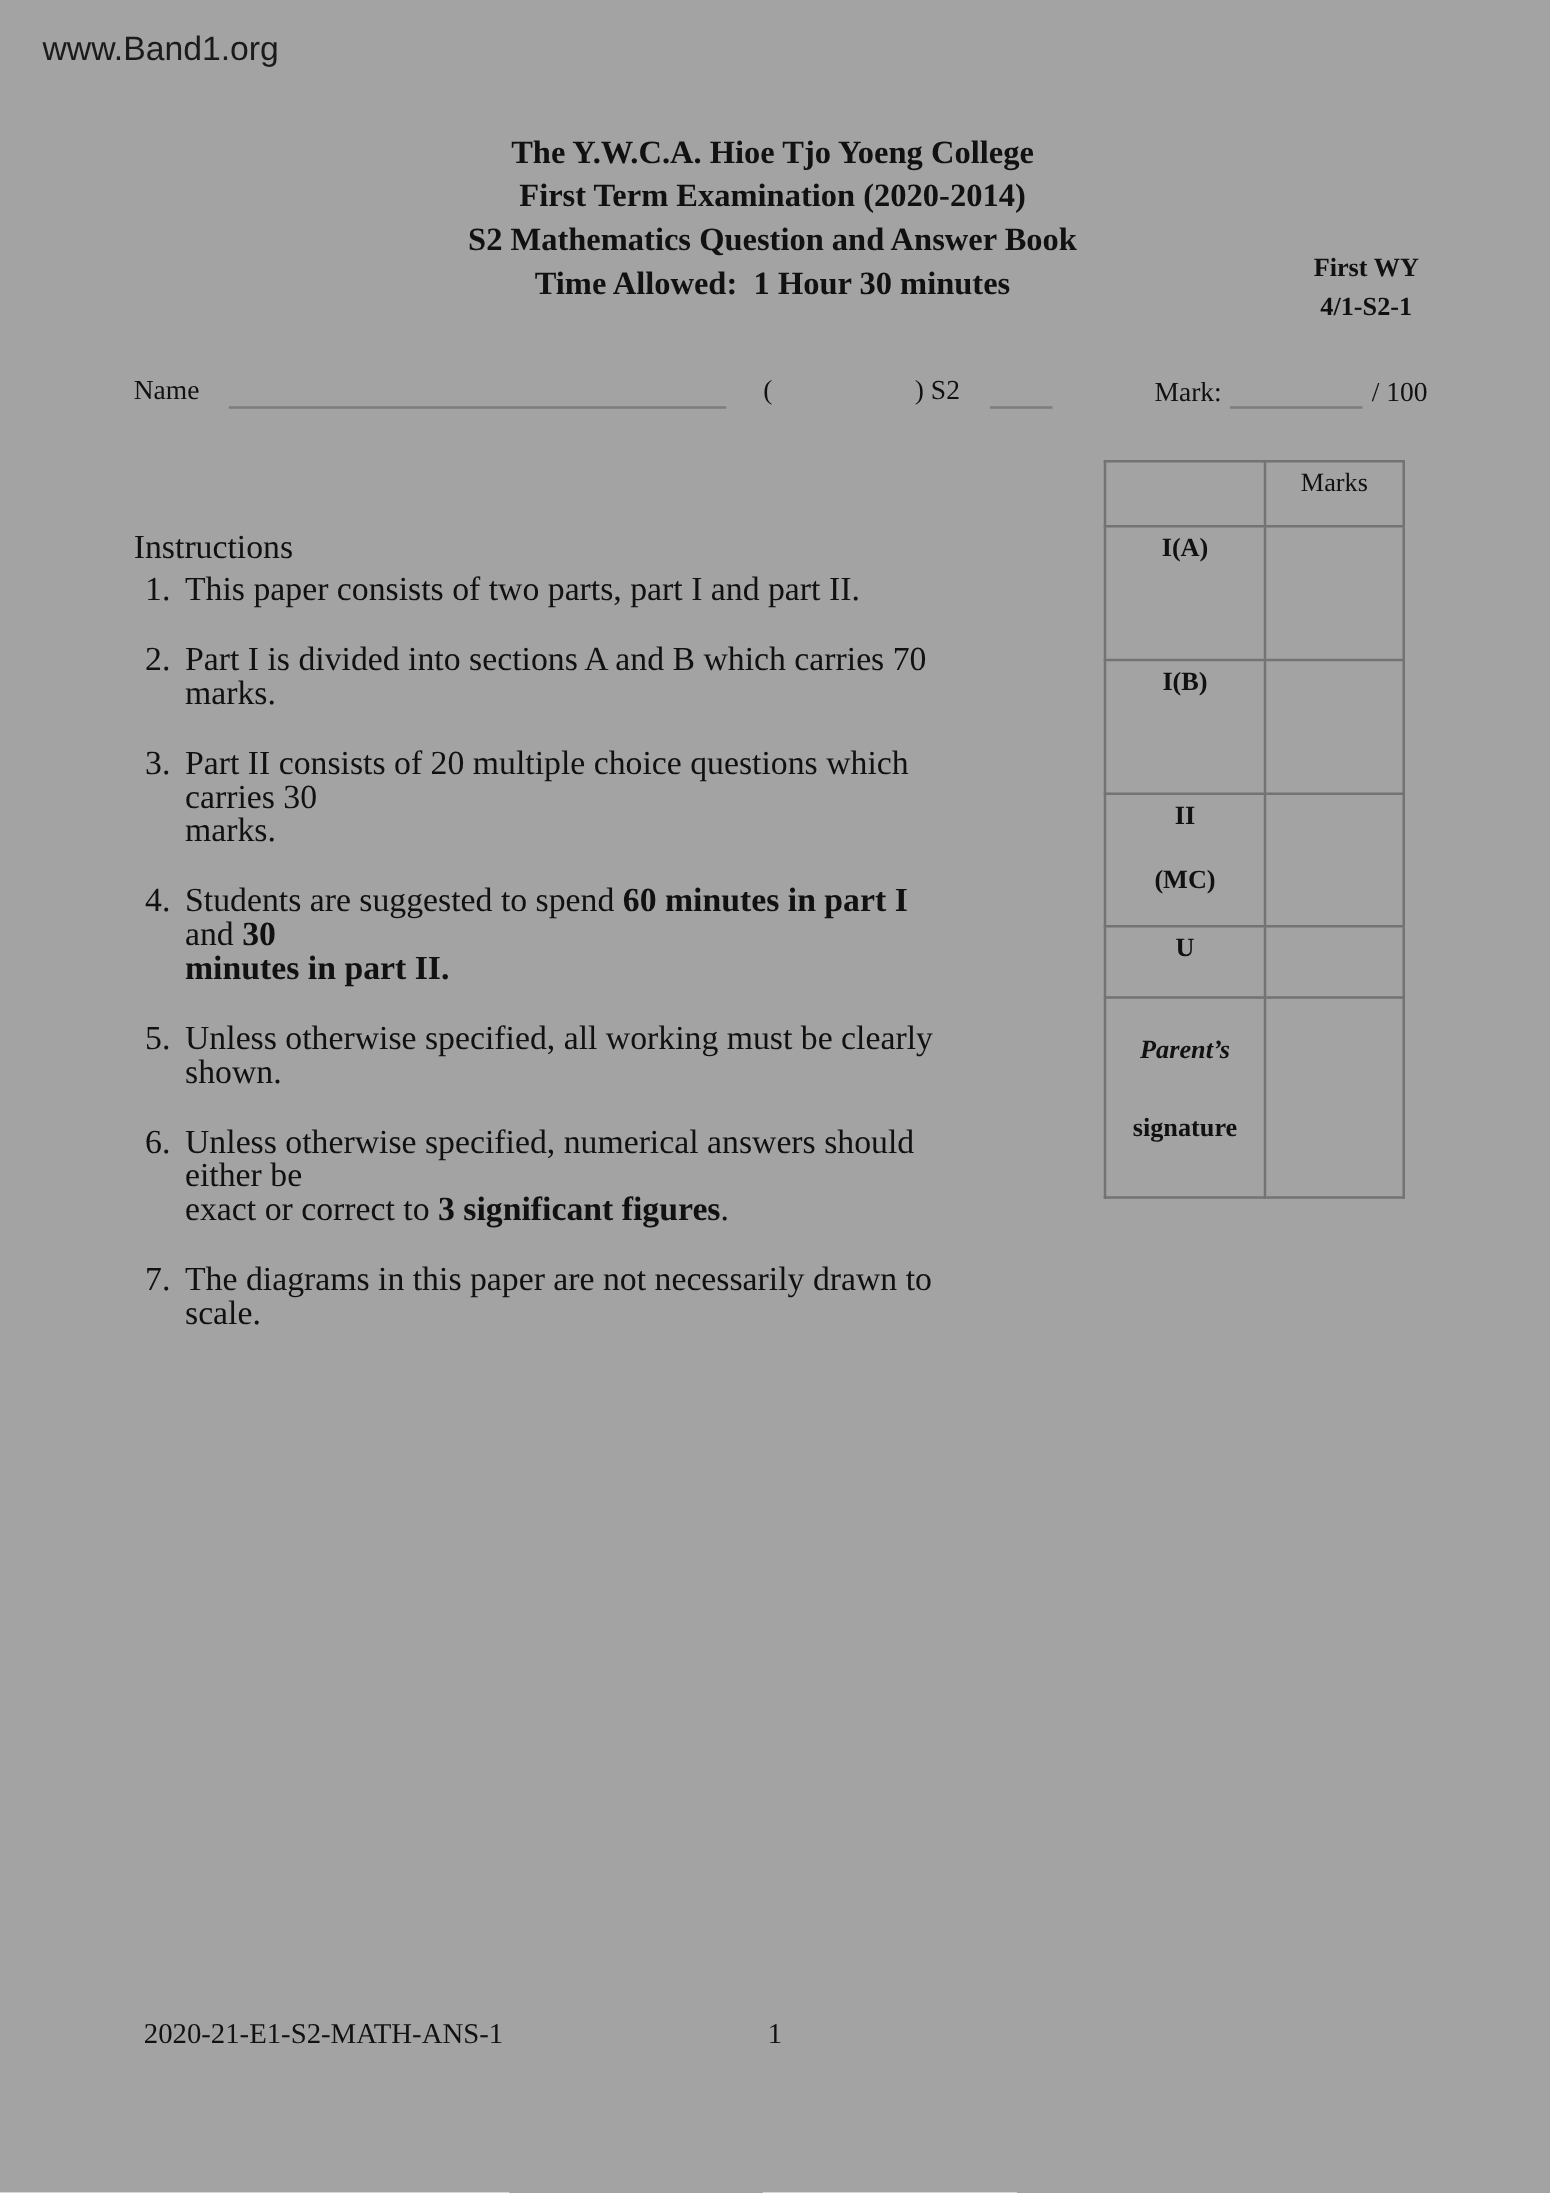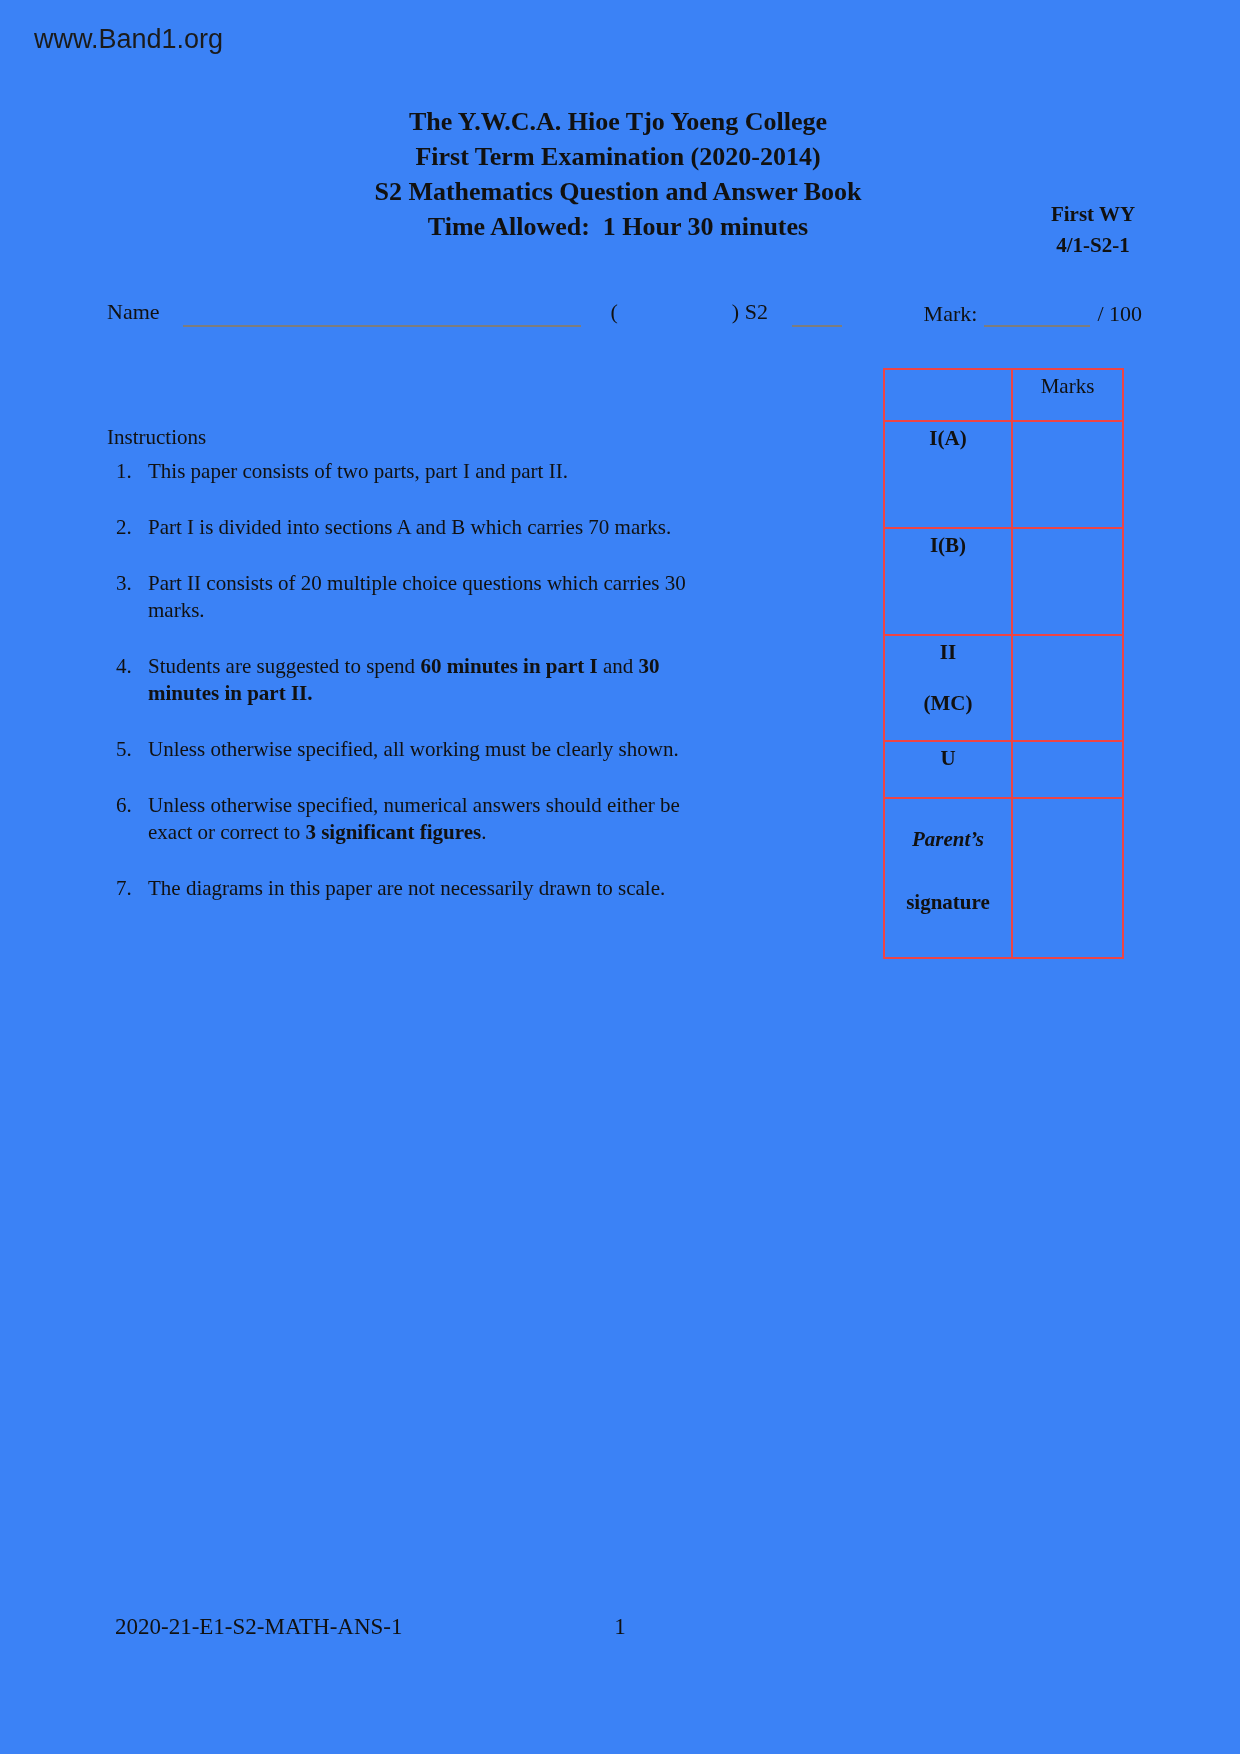--- a/index.html
+++ b/index.html
@@ -1,19 +1,19 @@
 <!DOCTYPE html>
 <html><head>
 <meta charset="utf-8">
 <style>
   html,body { margin:0; padding:0; background:#ffffff; }
   .page {
     position:relative;
     width:1240px; height:1754px;
-    background:#3b82f6;
+    background:#a3a3a3;
     color:#111111;
     font-family:"Liberation Serif", serif;
     overflow:hidden;
   }
   .watermark {
     position:absolute; left:34px; top:24px;
     font-family:"Liberation Sans", sans-serif;
     font-size:27px; color:#1b1b1b;
   }
   .title-block {
@@ -39,35 +39,35 @@
   }
   .name-line { width:398px; margin-left:7px; }
   .paren-open { margin-left:14px; }
   .paren-gap { width:82px; }
   .s2-line { width:50px; margin-left:8px; }
   .mark-group { margin-left:auto; display:flex; align-items:flex-end; }
   .mark-line { width:106px; margin-left:7px; margin-right:7px; }
 
   .instructions {
     position:absolute; left:107px; top:424px; width:660px;
-    font-size:21px; line-height:27px;
+    font-size:27px; line-height:27px;
   }
   .instr-heading { margin-bottom:7px; }
   .item { display:flex; margin-bottom:29px; }
   .inum { flex:0 0 41px; width:41px; padding-left:9px; box-sizing:border-box; }
   .itext { flex:1 1 auto; }
   .b { font-weight:bold; }
 
   .marks-table {
     position:absolute; left:883px; top:368px;
     border-collapse:collapse; table-layout:fixed;
     font-size:21px;
   }
   .marks-table td {
-    border:2px solid #ef4444;
+    border:2px solid #737373;
     vertical-align:top; text-align:center;
     padding:4px 2px 0 2px;
     box-sizing:border-box;
   }
   .col-label { width:128px; }
   .col-score { width:111px; }
   .r-head  { height:52px; }
   .r-ia    { height:107px; }
   .r-ib    { height:107px; }
   .r-mc    { height:106px; }

